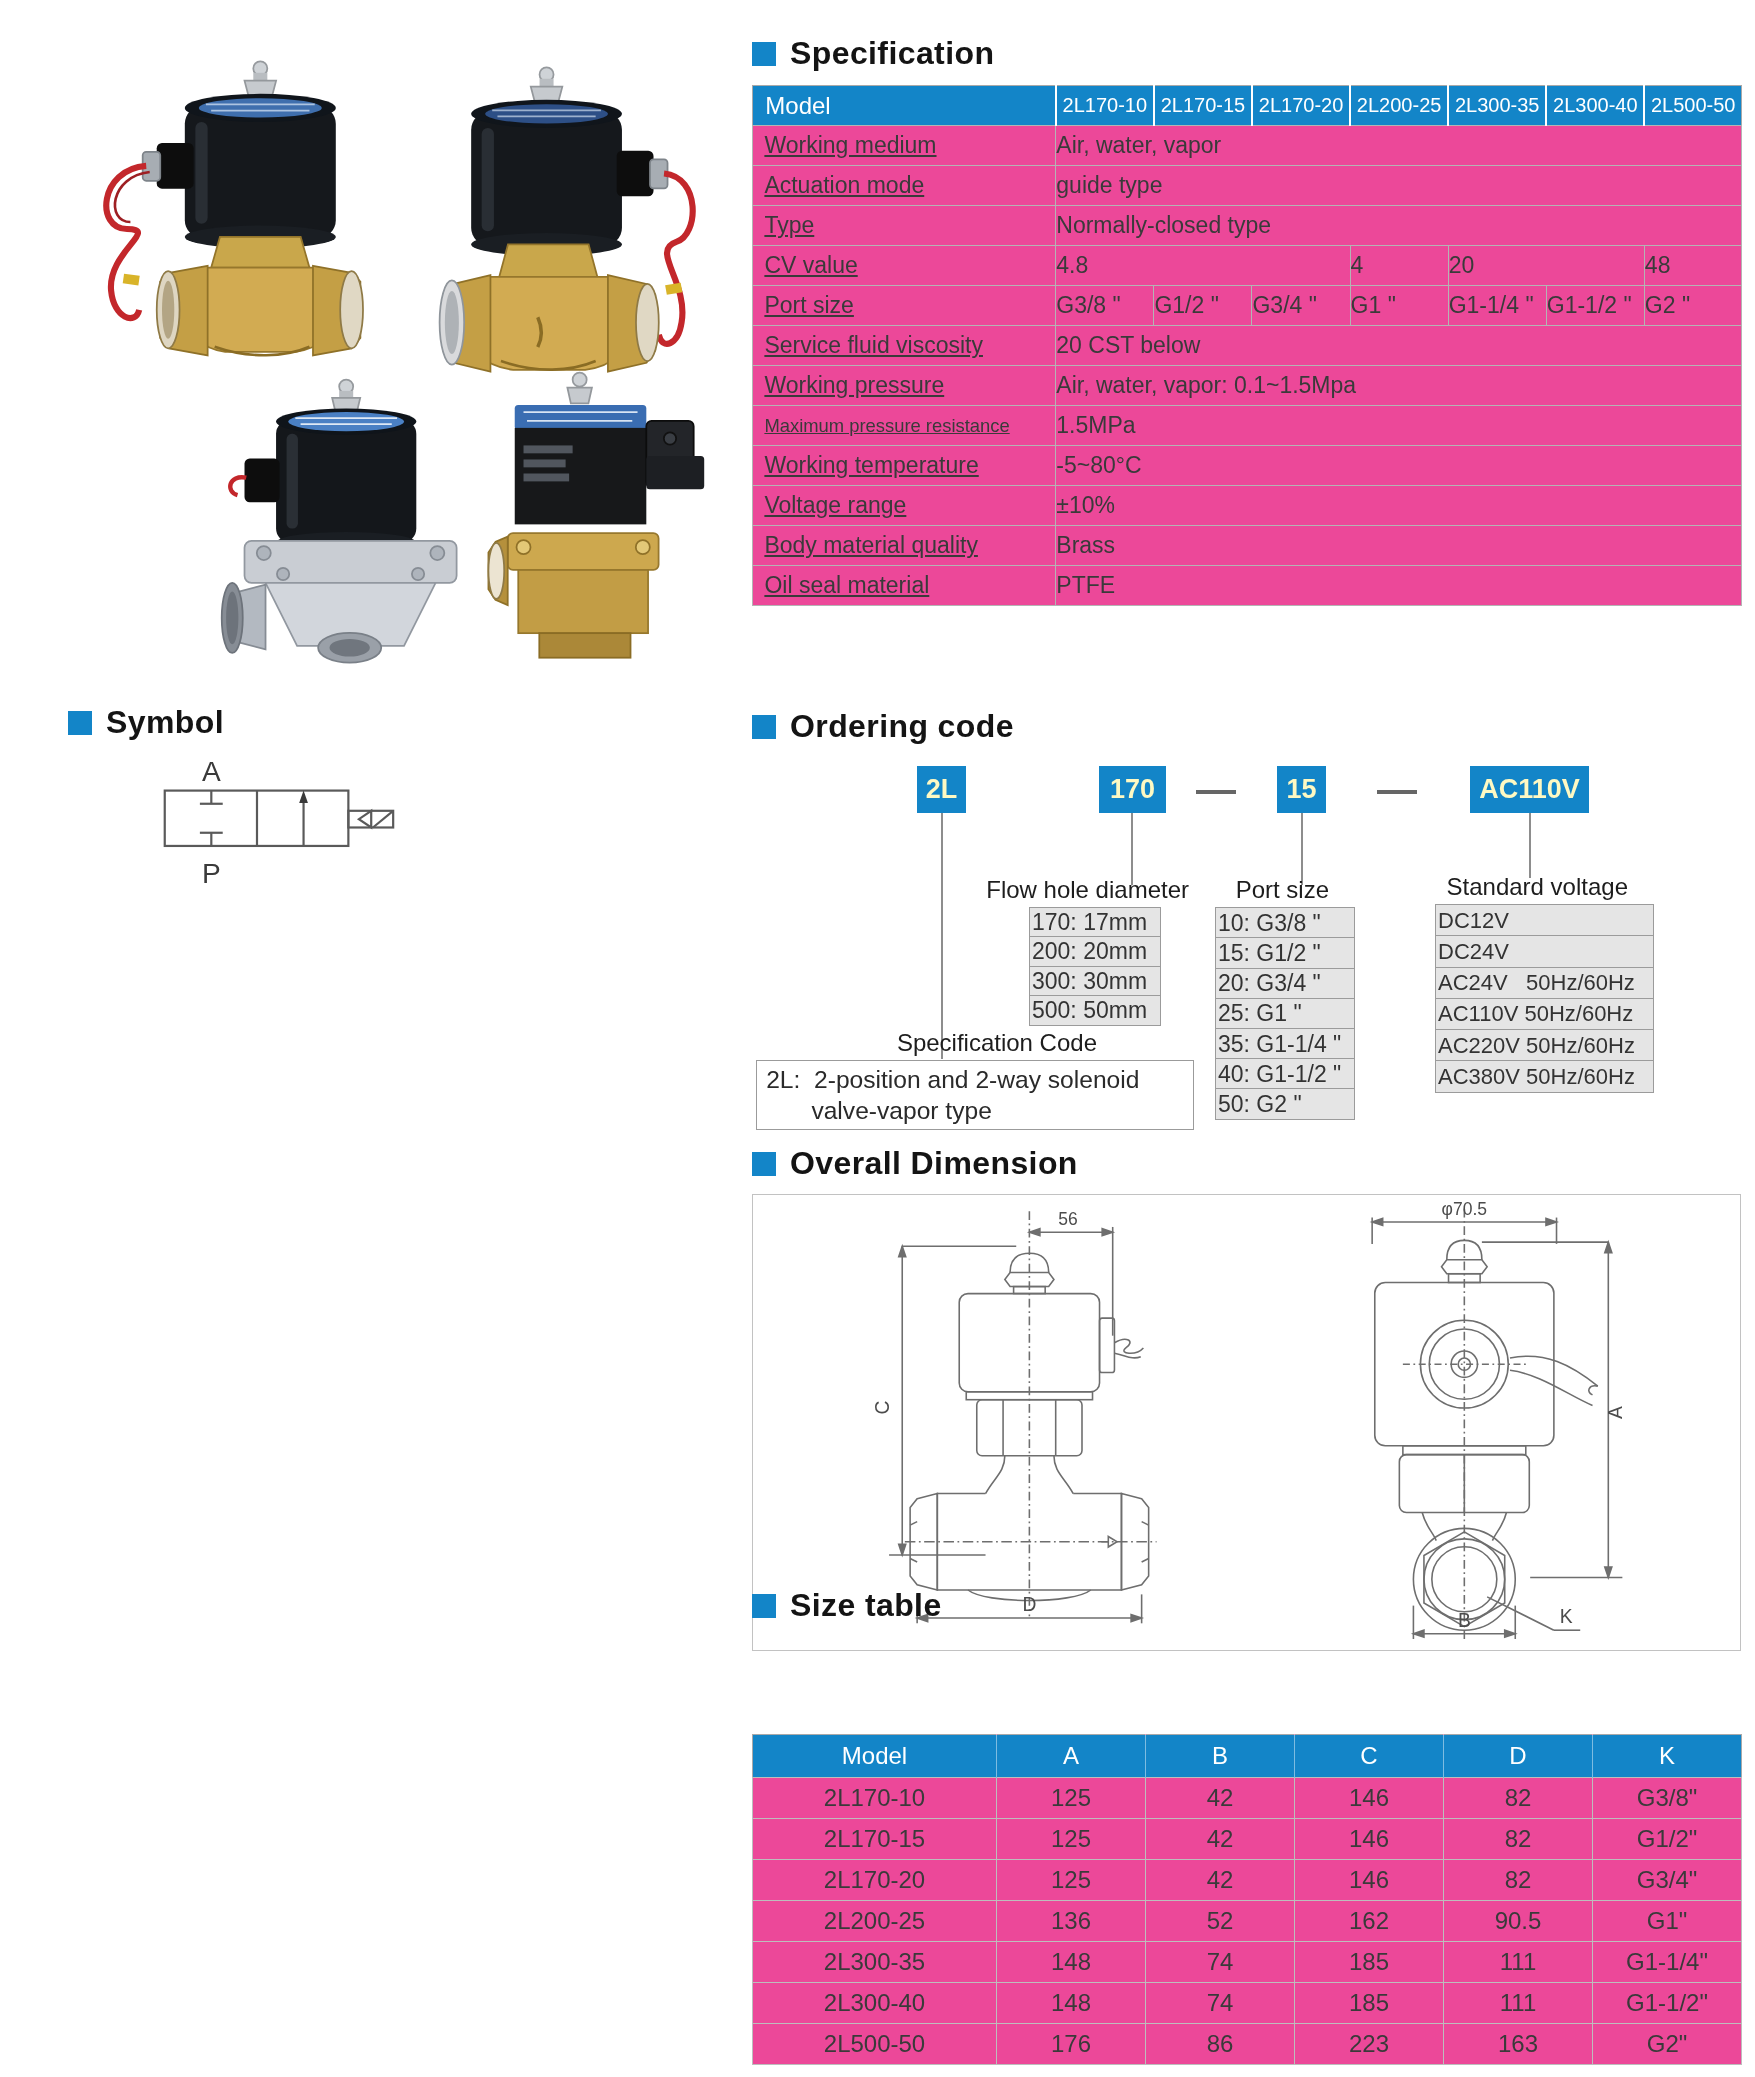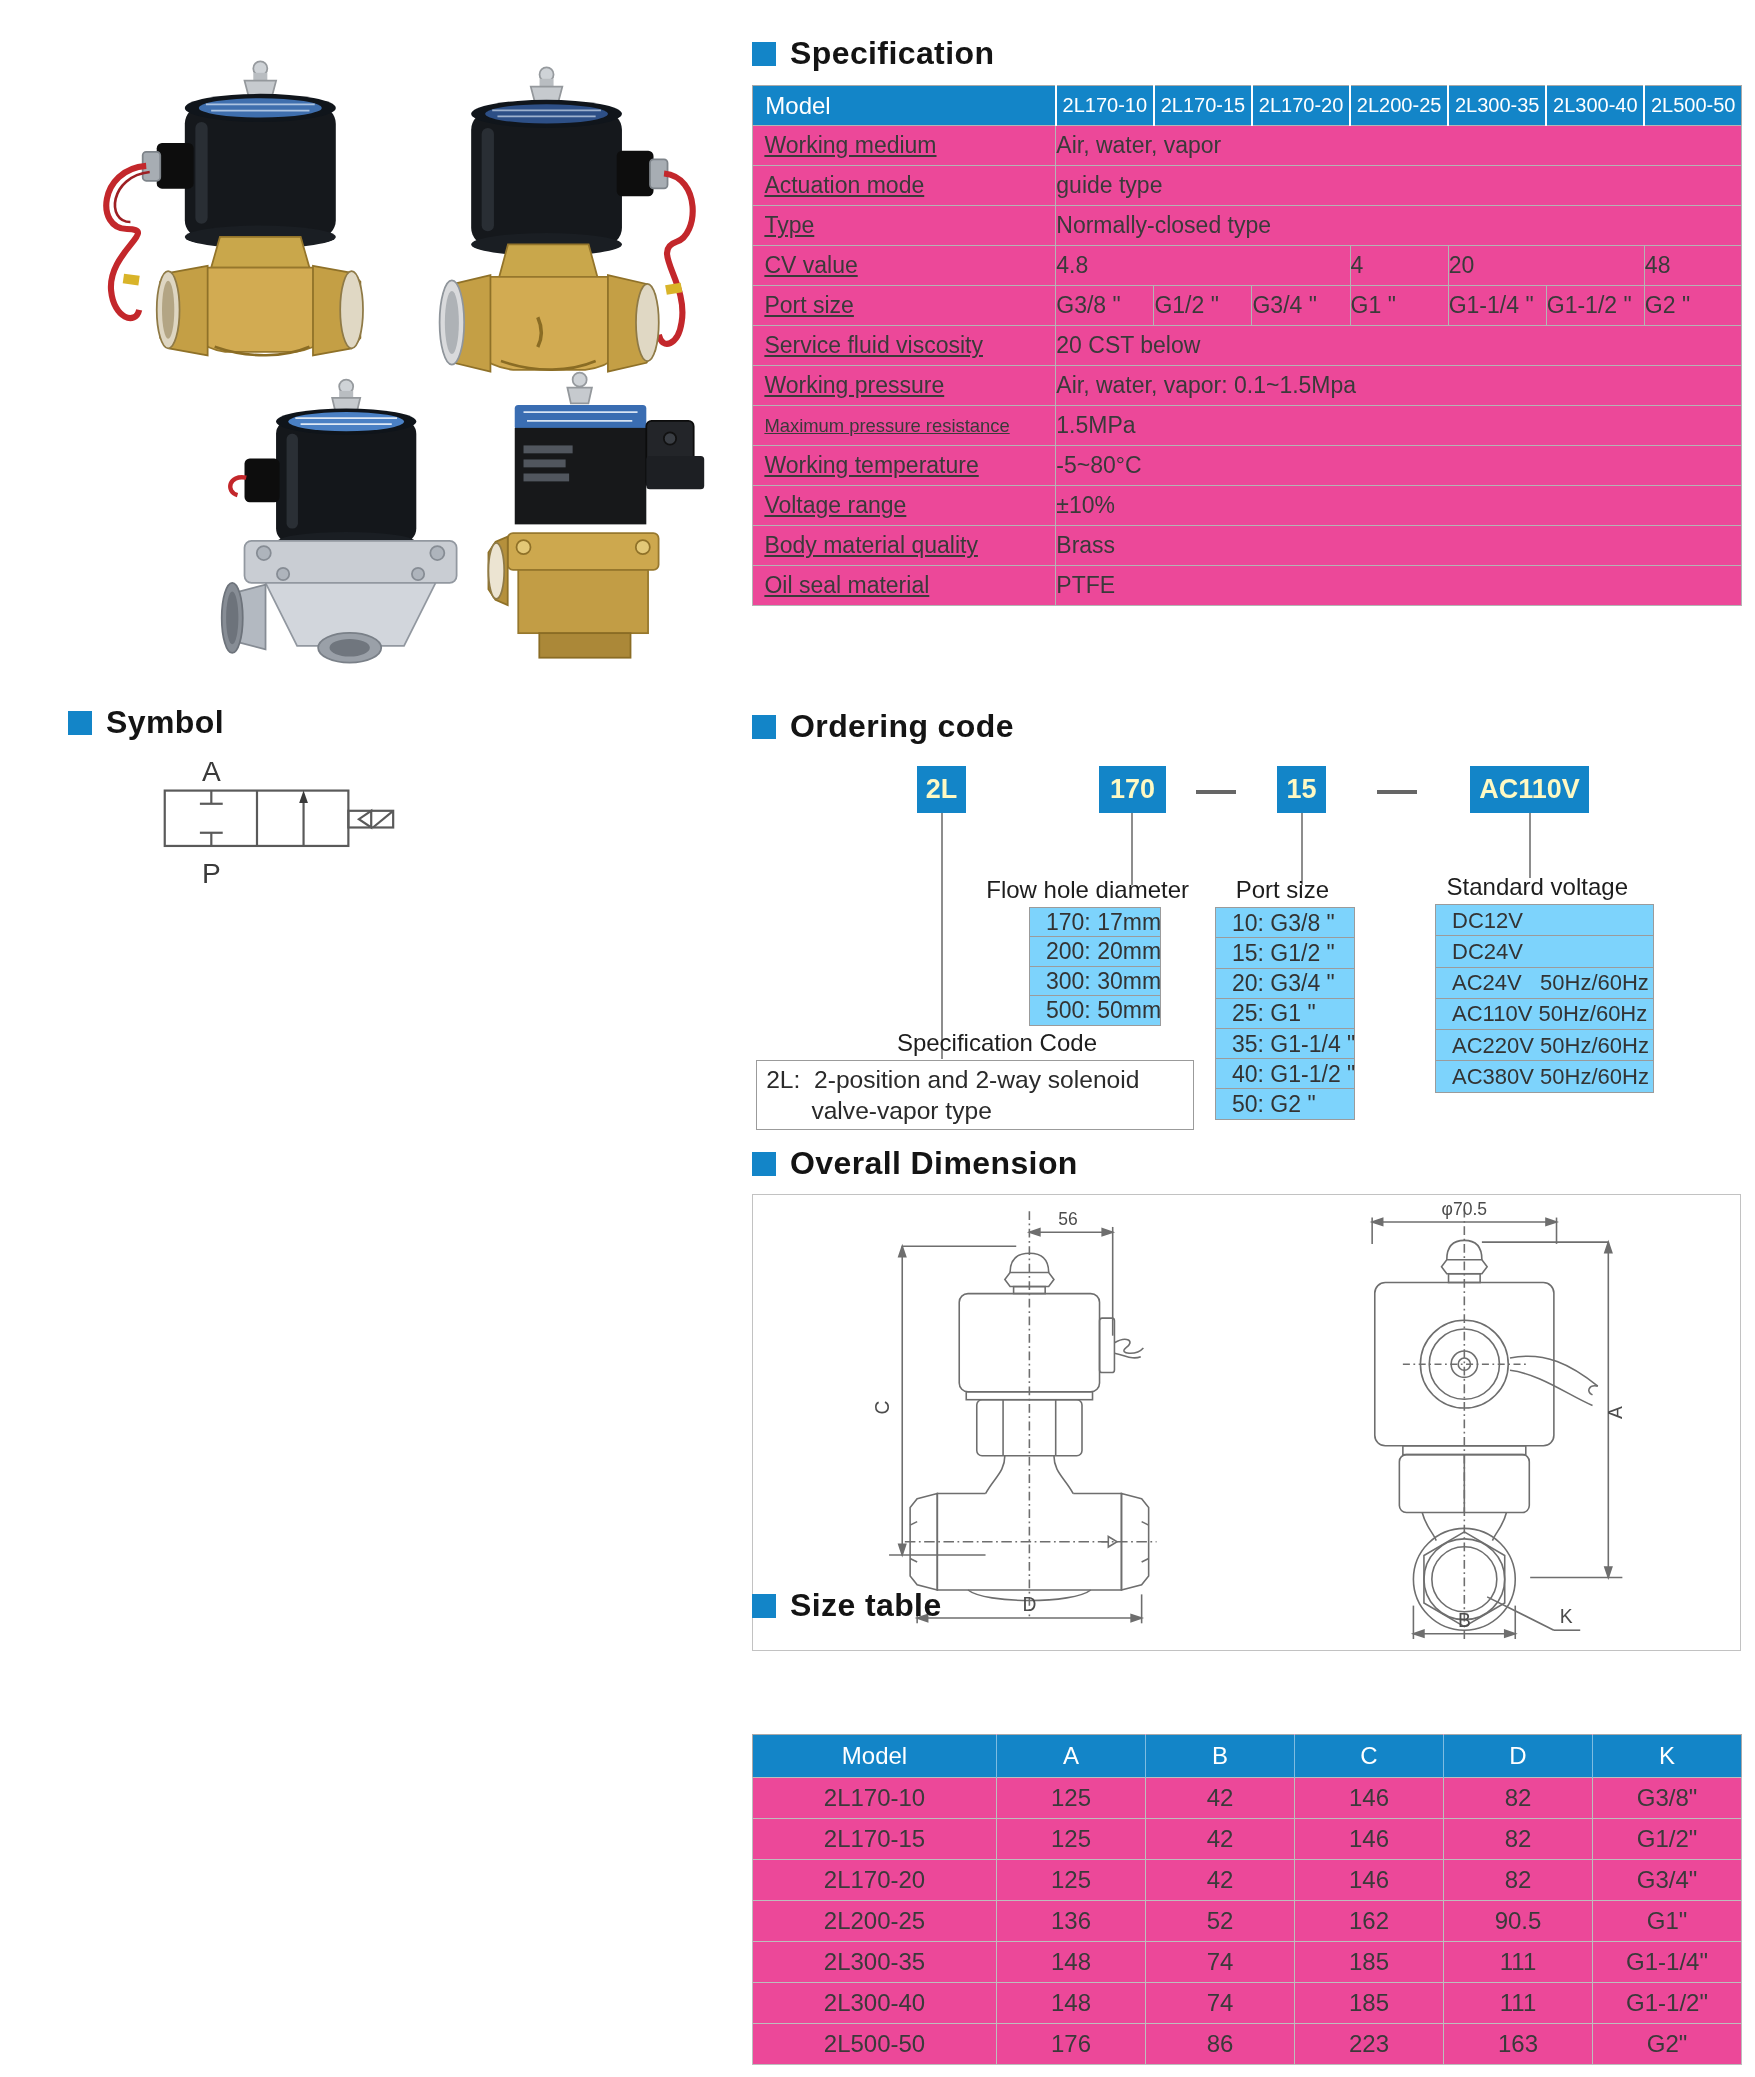--- a/index.html
+++ b/index.html
@@ -25,22 +25,22 @@
   .size-table th:first-child{border-left:none;}
   .size-table td{border:1.8px solid #bdbdbd;height:40px;font-size:24px;color:#3a3a3a;text-align:center;padding:0;}
   
   .ordering{position:absolute;left:752px;top:755px;width:990px;height:395px;}
   .code-box{position:absolute;background:var(--accent,#1385c8);color:#fef9c3;font-weight:bold;
        font-size:27px;display:flex;align-items:center;justify-content:center;}
   .code-dash{position:absolute;color:#666;font-size:40px;font-weight:bold;line-height:8.8px;}
   .vline{position:absolute;width:1.8px;background:#8d8d8d;}
   .opt-label{position:absolute;font-size:24px;color:#1d1d1d;text-align:right;white-space:nowrap;}
   .opts{position:absolute;}
-  .opt{border:1.8px solid #9b9b9b;margin-top:-1.8px;background:#7dd3fc;display:flex;align-items:center;
-       padding-left:16px;white-space:pre;color:#333;}
+  .opt{border:1.8px solid #9b9b9b;margin-top:-1.8px;background:#e5e5e5;display:flex;align-items:center;
+       padding-left:2px;white-space:pre;color:#333;}
   .flow-opts .opt{height:29px;font-size:23px;}
   .port-opts .opt{height:30px;font-size:23px;}
   .volt-opts .opt{height:31px;font-size:22px;}
   .spec-code-box{position:absolute;border:1.8px solid #9b9b9b;background:#fff;font-size:24.6px;
        color:#2a2a2a;line-height:31px;padding-top:2.6px;}
   .spec-code-box .l1{padding-left:8.8px;white-space:pre;}
   .spec-code-box .l2{padding-left:54px;white-space:pre;}
   
   .dim-box{position:absolute;left:752px;top:1194px;width:987px;height:455px;border:1.8px solid #c2c2c2;background:#fff;}
   .dim-box svg{position:absolute;}

